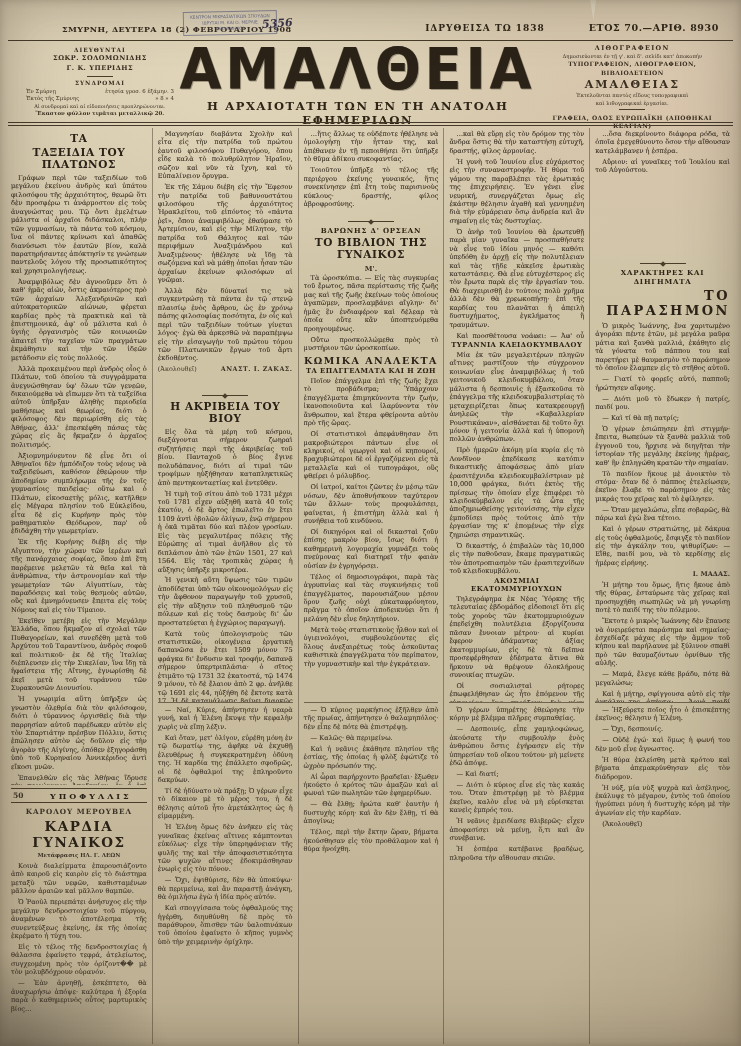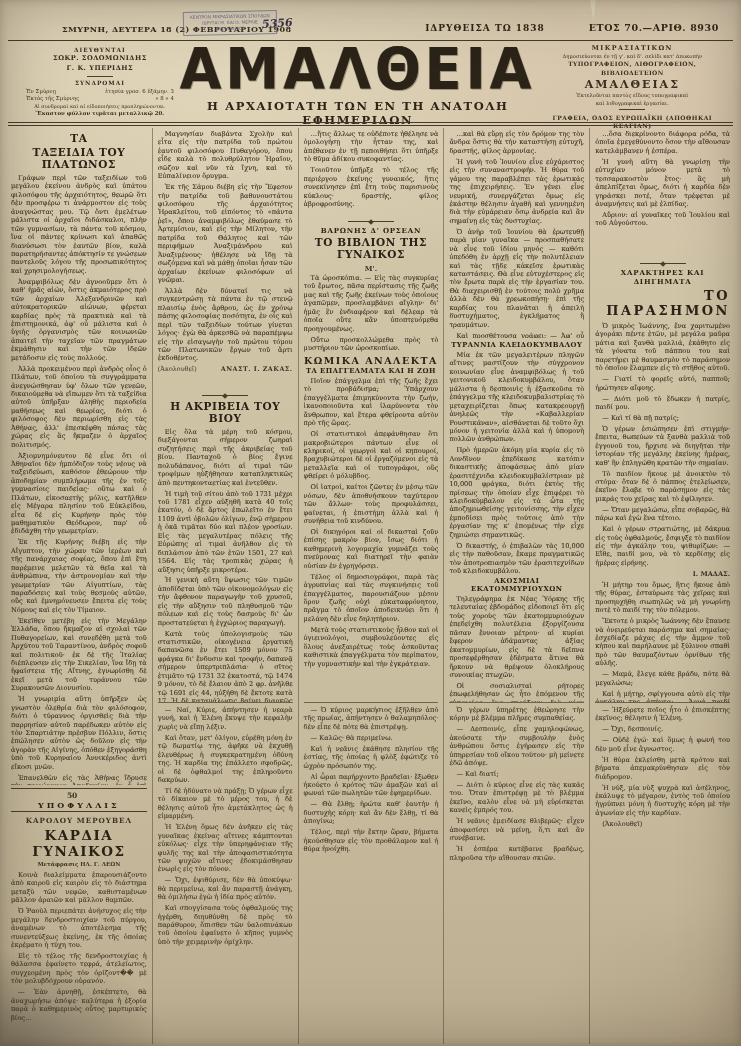--- a/index.html
+++ b/index.html
@@ -75,21 +75,21 @@
   .h-parasimon{text-align:right;font-weight:bold;font-size:13px;letter-spacing:2.5px;margin:2px 0 4px;color:#2b2217;}
   .chapter{text-align:center;font-size:7px;font-weight:bold;margin:1px 0;}
   .orn{position:relative;width:46px;margin:3px auto 4px;border-top:1px solid #4a3d2a;}
   .orn::after{content:"";position:absolute;left:50%;top:-2.5px;width:4px;height:4px;background:#4a3d2a;
     transform:translateX(-50%) rotate(45deg);}
   .sigrow{display:flex;justify-content:space-between;font-size:6.4px;margin:1px 0 2px;}
   .sigrow .nm{font-weight:bold;letter-spacing:.5px;text-align:center;}
   .sig-r{text-align:right;font-size:6.6px;font-weight:bold;margin:1px 0 3px;}
   .feui{border-top:1px solid rgba(73,62,45,.7);padding-top:3px;}
   .feui-head{display:flex;align-items:center;border-top:1px solid #4a3d2a;border-bottom:1px solid #4a3d2a;
-    padding:1.5px 2px;margin-bottom:3px;flex-direction:column;}
+    padding:1.5px 2px;margin-bottom:3px;}
   .feui-no{font-size:7.5px;font-weight:bold;width:24px;}
   .feui-lbl{flex:1;text-align:center;font-size:8px;font-weight:bold;letter-spacing:3px;color:#2b2217;}
   .feui-author{text-align:center;font-weight:bold;font-size:7.2px;letter-spacing:1px;margin:4px 0 2px;}
   .feui-title{text-align:center;font-weight:bold;font-size:13.5px;letter-spacing:1.5px;color:#2b2217;margin:1px 0 2px;}
   .feui-transl{text-align:center;font-size:5.6px;font-weight:bold;margin-bottom:4px;}
 </style>
 </head>
 <body>
 
 <div class="page">
@@ -124,21 +124,21 @@
         <span>»  8  »  4</span>
       </div>
       <div class="note">Αἱ συνδρομαὶ καὶ αἱ εἰδοποιήσεις προπληρώνονται.</div>
       <div class="note2">Ἕκαστον φύλλον τιμᾶται μεταλλικῷ 20.</div>
     </div>
     <div class="mh-center">
       <div class="nameplate">ΑΜΑΛΘΕΙΑ</div>
       <div class="subtitle">Η ΑΡΧΑΙΟΤΑΤΗ ΤΩΝ ΕΝ ΤΗ ΑΝΑΤΟΛΗ ΕΦΗΜΕΡΙΔΩΝ</div>
     </div>
     <div class="mh-right">
-      <div class="lbl">ΜΙΚΡΑΣΙΑΤΙΚΩΝ</div>
+      <div class="lbl">ΛΙΘΟΓΡΑΦΕΙΟΝ</div>
       <div>Δημοσιεύονται ἐν τῇ γ'. καὶ δ'. σελίδι κατ' ἀποκοπήν</div>
       <div class="shop">ΤΥΠΟΓΡΑΦΕΙΟΝ, ΛΙΘΟΓΡΑΦΕΙΟΝ, ΒΙΒΛΙΟΔΕΤΕΙΟΝ</div>
       <div class="shop2">ΑΜΑΛΘΕΙΑΣ</div>
       <div>Ἐκτελοῦνται παντὸς εἴδους τυπογραφικαὶ</div>
       <div>καὶ λιθογραφικαὶ ἐργασίαι.</div>
       <div class="mini-rule"></div>
       <div class="offices">ΓΡΑΦΕΙΑ, ΟΔΟΣ ΕΥΡΩΠΑΪΚΗ (ΑΠΟΘΗΚΑΙ ΚΕΑΓΙΑΝ)</div>
     </div>
   </div>
   <div class="rule-db"></div>
@@ -285,21 +285,20 @@
             <p class="p">Ἡ νεᾶνις ἐμειδίασε θλιβερῶς· εἶχεν ἀποφασίσει νὰ μείνῃ, ὅ,τι καὶ ἂν συνέβαινε.</p>
             <p class="p">Ἡ ἑσπέρα κατέβαινε βραδέως, πληροῦσα τὴν αἴθουσαν σκιῶν.</p>
           </div>
       </div>
     </div>
 
     <div class="col">
       <div class="sec" style="height:130px">
         <div>
             <p class="p">…ὅσα διεκρίνοντο διάφορα ρόδα, τὰ ὁποῖα ἐμεγεθύνοντο ὅσον τὴν αἴθουσαν κατελάμβανεν ἡ ἑσπέρα.</p>
-            <p class="p">Ἡ γυνὴ αὕτη θὰ γνωρίσῃ τὴν εὐτυχίαν μόνον μετὰ τὸ τεσσαρακοστὸν ἔτος· ἂς μὴ ἀπελπίζεται ὅμως, διότι ἡ καρδία δὲν γηράσκει ποτέ, ὅταν τρέφεται μὲ ἀναμνήσεις καὶ μὲ ἐλπίδας.</p>
             <p class="p">Αὔριον: αἱ γυναῖκες τοῦ Ἰουλίου καὶ τοῦ Αὐγούστου.</p>
           </div>
       </div>
       <div class="sec" style="height:442px">
         <div class="orn"></div>
         <div class="kicker">ΧΑΡΑΚΤΗΡΕΣ ΚΑΙ ΔΙΗΓΗΜΑΤΑ</div>
         <div class="h-parasimon">ΤΟ ΠΑΡΑΣΗΜΟΝ</div>
         <div>
             <p class="p">Ὁ μικρὸς Ἰωάννης, ἕνα χαριτωμένο ἀγοράκι πέντε ἐτῶν, μὲ μεγάλα μαῦρα μάτια καὶ ξανθὰ μαλλιά, ἐκάθητο εἰς τὰ γόνατα τοῦ πάππου του καὶ παρετήρει μὲ θαυμασμὸν τὸ παράσημον τὸ ὁποῖον ἔλαμπεν εἰς τὸ στῆθος αὐτοῦ.</p>
             <p class="p">— Γιατί τὸ φορεῖς αὐτό, παπποῦ; ἠρώτησεν αἴφνης.</p>

